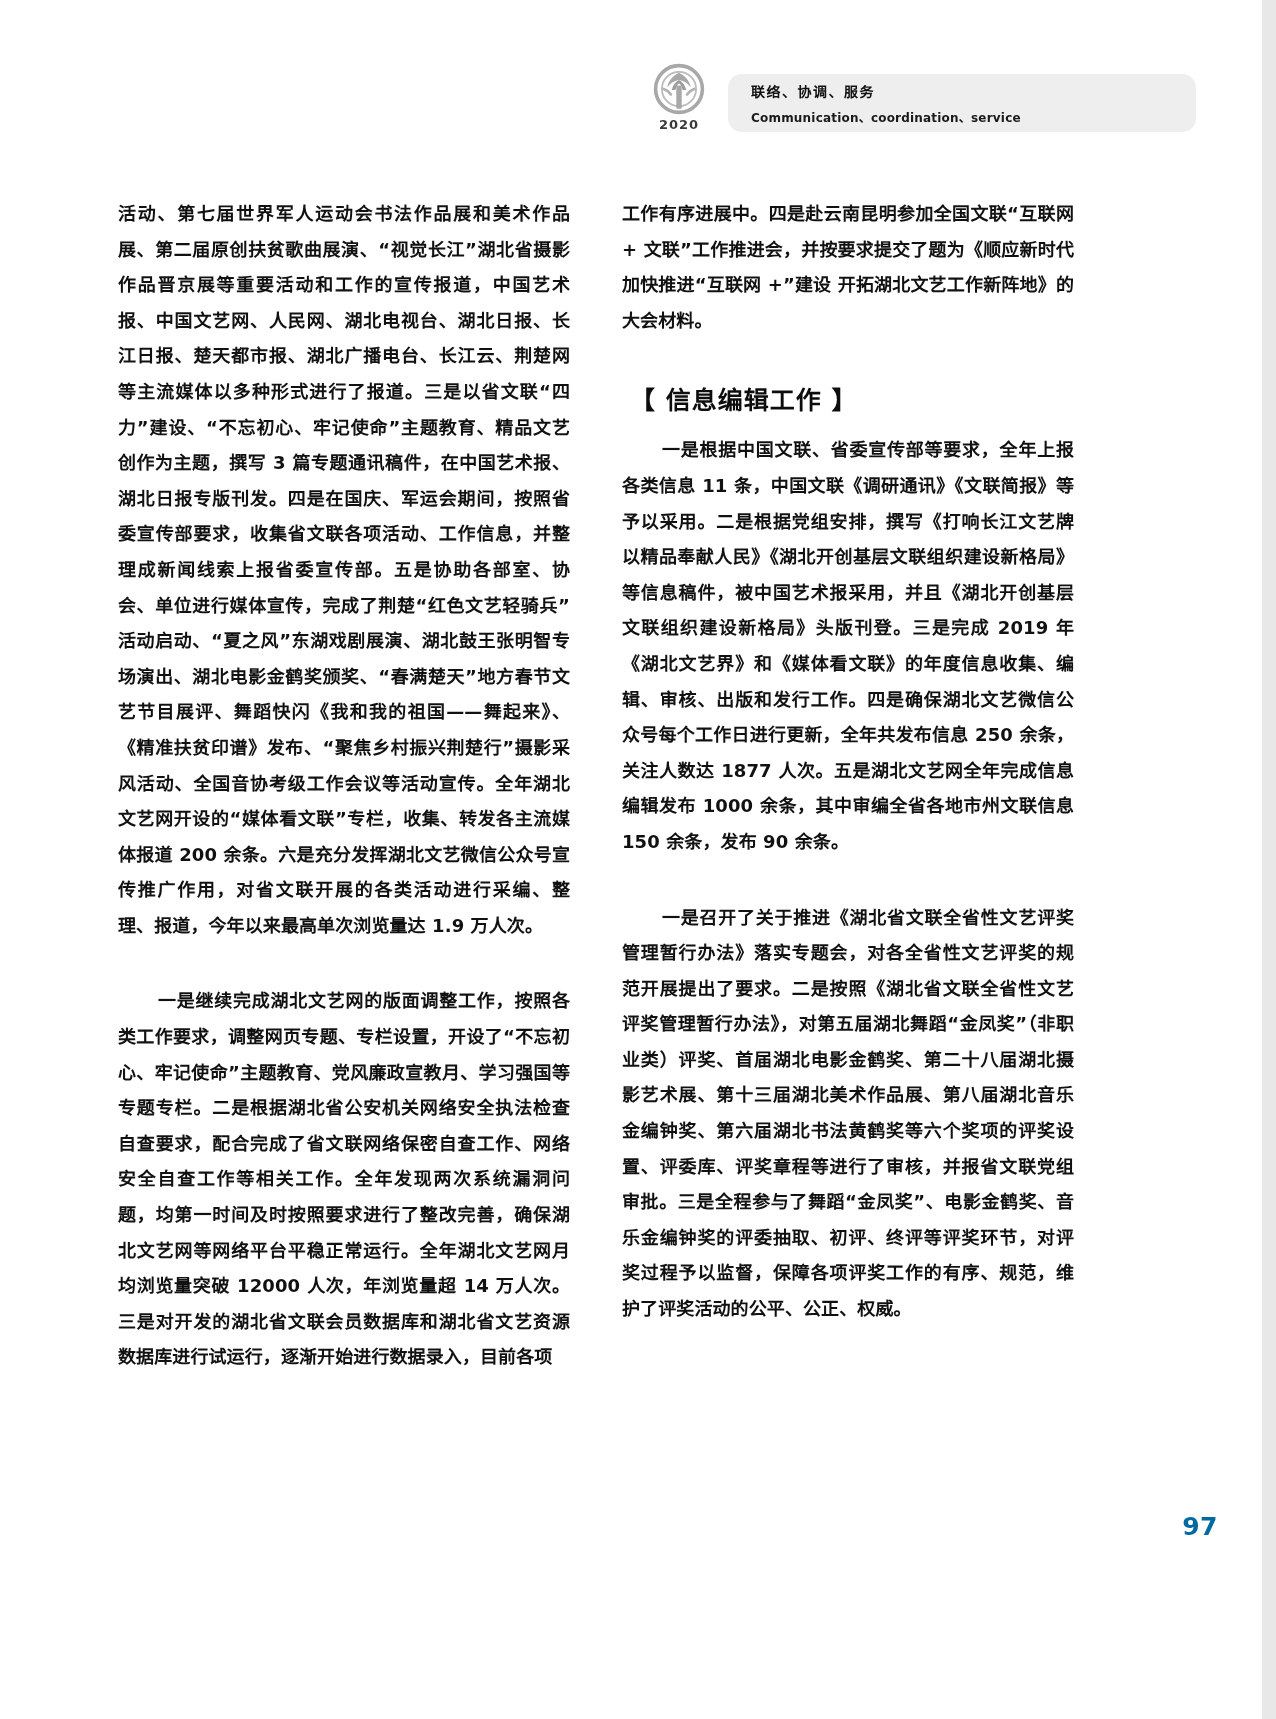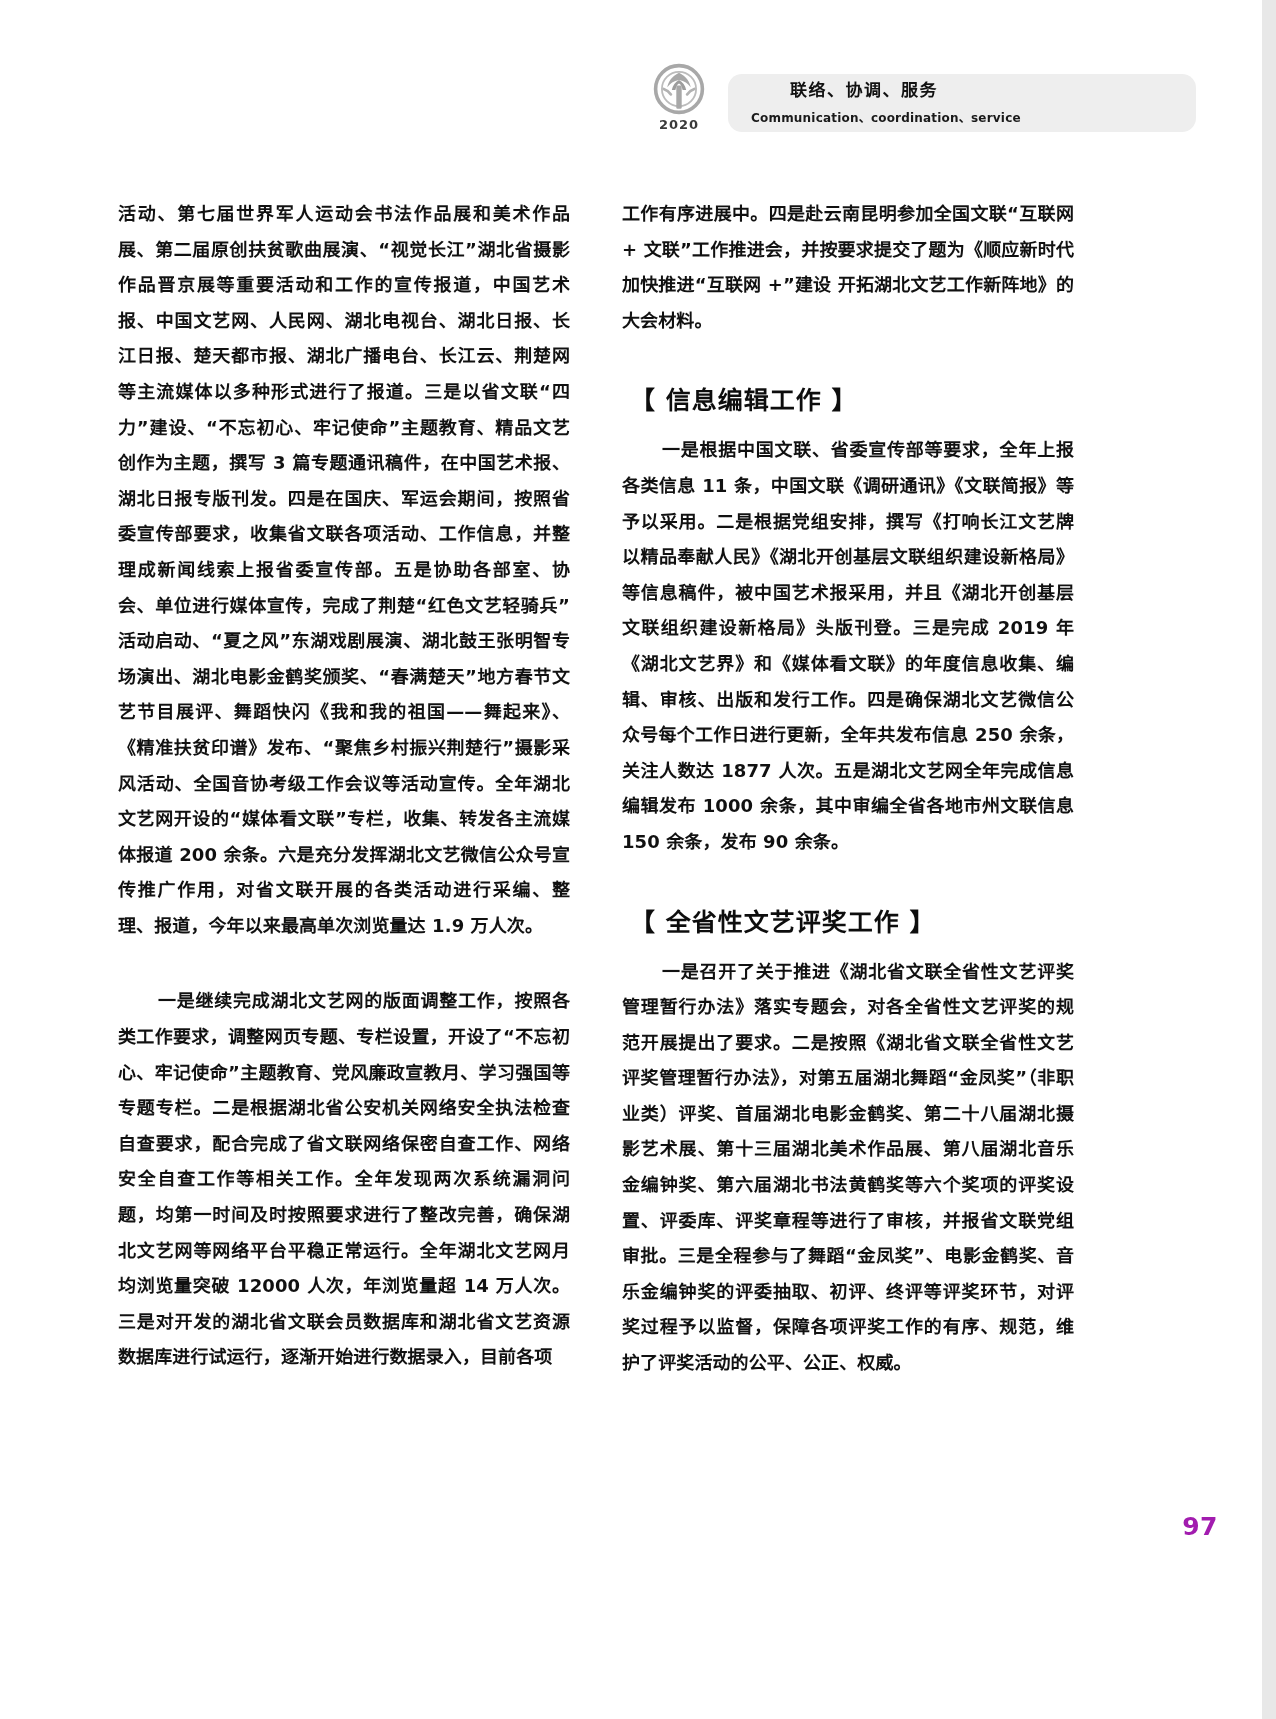--- a/index.html
+++ b/index.html
@@ -69,28 +69,27 @@
     height: 58px;
     background: #eeeeee;
     border-radius: 14px;
   }
   .header-texts {
     position: absolute;
     left: 115px;
     top: 18px;
   }
   .header-cn {
-    font-family: Liberation Mono, monospace;
-    font-size: 17px;
+    font-family: Liberation Sans, sans-serif;
+    font-size: 14px;
     font-weight: 700;
     color: #111111;
     letter-spacing: 1.5px;
     line-height: 24px;
     white-space: nowrap;
-    margin-left: 39px;
   }
   .header-en {
     font-family: "DejaVu Sans", "Liberation Sans", sans-serif;
     font-size: 12px;
     font-weight: 600;
     color: #1a1a1a;
     letter-spacing: 0.2px;
     line-height: 21px;
     white-space: nowrap;
     margin-top: 4px;
@@ -141,21 +140,21 @@
   .gap-after-heading  { height: 4px; }
 
   
   .page-number {
     position: absolute;
     right: 58px;
     bottom: 178px;
     font-family: "DejaVu Sans", "Liberation Sans", sans-serif;
     font-size: 25px;
     font-weight: 700;
-    color: #a21caf;
+    color: #0369a1;
     letter-spacing: 0.5px;
   }
 </style>
 </head>
 <body>
 
 <div class="page">
 
   <div class="edge-strip"></div>
 
@@ -194,21 +193,20 @@
 
     <div class="col col-right">
       <p class="body-text">工作有序进展中。四是赴云南昆明参加全国文联“互联网 + 文联”工作推进会，并按要求提交了题为《顺应新时代 加快推进“互联网 +”建设 开拓湖北文艺工作新阵地》的大会材料。</p>
 
       <div class="gap-before-heading"></div>
       <h2 class="section-heading">【 信息编辑工作 】</h2>
       <div class="gap-after-heading"></div>
       <p class="body-text indent">一是根据中国文联、省委宣传部等要求，全年上报各类信息 11 条，中国文联《调研通讯》《文联简报》等予以采用。二是根据党组安排，撰写《打响长江文艺牌 以精品奉献人民》《湖北开创基层文联组织建设新格局》等信息稿件，被中国艺术报采用，并且《湖北开创基层文联组织建设新格局》头版刊登。三是完成 2019 年《湖北文艺界》和《媒体看文联》的年度信息收集、编辑、审核、出版和发行工作。四是确保湖北文艺微信公众号每个工作日进行更新，全年共发布信息 250 余条，关注人数达 1877 人次。五是湖北文艺网全年完成信息编辑发布 1000 余条，其中审编全省各地市州文联信息 150 余条，发布 90 余条。</p>
 
       <div class="gap-before-heading"></div>
-      <h2 class="section-heading">【 全省性文艺评奖工作 】</h2>
       <div class="gap-after-heading"></div>
       <p class="body-text indent">一是召开了关于推进《湖北省文联全省性文艺评奖管理暂行办法》落实专题会，对各全省性文艺评奖的规范开展提出了要求。二是按照《湖北省文联全省性文艺评奖管理暂行办法》，对第五届湖北舞蹈“金凤奖”（非职业类）评奖、首届湖北电影金鹤奖、第二十八届湖北摄影艺术展、第十三届湖北美术作品展、第八届湖北音乐金编钟奖、第六届湖北书法黄鹤奖等六个奖项的评奖设置、评委库、评奖章程等进行了审核，并报省文联党组审批。三是全程参与了舞蹈“金凤奖”、电影金鹤奖、音乐金编钟奖的评委抽取、初评、终评等评奖环节，对评奖过程予以监督，保障各项评奖工作的有序、规范，维护了评奖活动的公平、公正、权威。</p>
 
       <div class="gap-before-heading"></div>
       <div class="gap-after-heading"></div>
     </div>
 
   </div>
 
   <div class="page-number">97</div>

